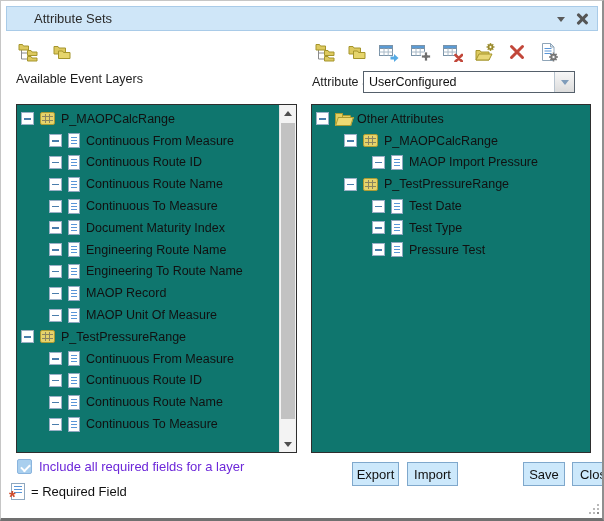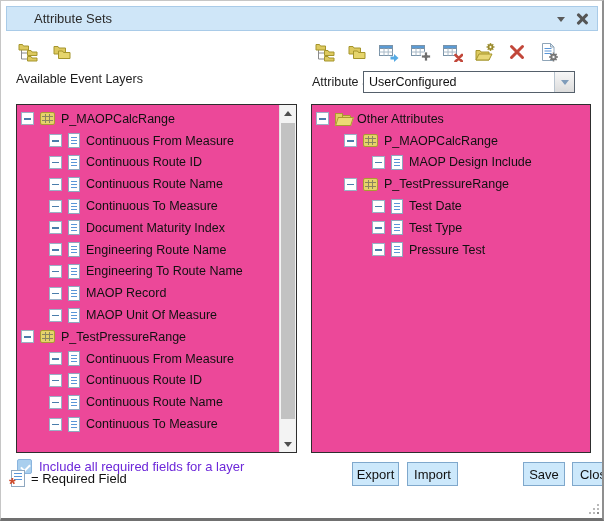--- a/index.html
+++ b/index.html
@@ -31,21 +31,21 @@
   .lbl { position:absolute; font-size:12.5px; color:#1c1c1c; }
   .lbl-left { left:15px; top:71px; }
   .lbl-attr { left:311px; top:74px; }
   
   .combo { position:absolute; left:362px; top:70px; width:212px; height:22px; box-sizing:border-box;
     border:1px solid #55606b; background:#fff; display:flex; align-items:stretch; }
   .combo-text { flex:1; font-size:12.5px; color:#111; padding:3px 0 0 5px; }
   .combo-btn { width:19px; background:linear-gradient(#f7f7f7,#dcdcdc); border-left:1px solid #b8c4cf; display:flex; align-items:center; justify-content:center; }
   .combo-arrow { width:0; height:0; border-left:4px solid transparent; border-right:4px solid transparent; border-top:5px solid #7f9cba; }
   
-  .panel { position:absolute; top:103px; height:349px; box-sizing:border-box; border:1px solid #2e2e2e; background:#ec4899; overflow:hidden; }
+  .panel { position:absolute; top:103px; height:349px; box-sizing:border-box; border:1px solid #2e2e2e; background:#0f766e; overflow:hidden; }
   .panel-left  { left:15px;  width:281px; }
   .panel-right { left:310px; width:280px; }
   .tree { position:absolute; left:0; top:0; right:0; bottom:0; padding-top:3px; overflow:hidden; }
   .panel-left .tree { right:17px; }
   .trow { display:flex; align-items:center; height:21.8px; gap:6px; }
   .lvl0 { padding-left:4px; } .lvl1 { padding-left:32px; } .lvl2 { padding-left:60px; }
   .tlabel { font-size:12.5px; color:#111; white-space:nowrap; }
   .minus { width:13px; height:13px; box-sizing:border-box; background:#fff; border:1px solid #9ab0c6; position:relative; flex:none; }
   .minus::before { content:""; position:absolute; left:2px; right:2px; top:5px; height:1.5px; background:#4a7dab; }
   
@@ -67,21 +67,21 @@
   .sbtn.up { top:0; } .sbtn.down { bottom:0; }
   .tri-up { width:0; height:0; border-left:4px solid transparent; border-right:4px solid transparent; border-bottom:5px solid #4f4f4f; }
   .tri-down { width:0; height:0; border-left:4px solid transparent; border-right:4px solid transparent; border-top:5px solid #4f4f4f; }
   .sthumb { position:absolute; left:1px; right:1px; top:18px; height:296px; background:#c2c2c2; }
   
   .chkrow { position:absolute; left:16px; top:458px; display:flex; align-items:center; gap:7px; }
   .checkbox { width:15px; height:15px; box-sizing:border-box; background:#a9cfee; border:1px solid #8ab4de; border-radius:2px; position:relative; }
   .checkbox::before { content:""; position:absolute; left:3px; top:3.5px; width:7px; height:4px;
     border-left:2px solid #fff; border-bottom:2px solid #fff; transform:rotate(-45deg); }
   .chklabel { font-size:13px; color:#6d28d9; }
-  .legend { position:absolute; left:10px; top:469px; display:flex; align-items:center; gap:6px; }
+  .legend { position:absolute; left:10px; top:482px; display:flex; align-items:center; gap:6px; }
   .req-icon { width:12px; height:15px; background:#fff; border:1px solid #8fa8c0; position:relative; box-sizing:content-box; }
   .req-icon::before { content:""; position:absolute; left:2px; right:2px; top:2px; height:7px;
     background:repeating-linear-gradient(to bottom, #5a96d8 0 1px, transparent 1px 3px); }
   .req-icon::after { content:"*"; position:absolute; left:-3px; bottom:-9px; font-size:17px; font-weight:bold; color:#cf4a2a; }
   .legendlabel { font-size:13px; color:#111; }
   .btn { position:absolute; top:461px; height:24px; box-sizing:border-box; background:#cce8fb; border:1px solid #7fa8cc;
     font-size:13px; color:#111; display:flex; align-items:center; justify-content:center;margin-left:40px; }
   .btn-export { left:311px; width:47px; }
   .btn-import { left:366px; width:51px; }
   .btn-save   { left:482px; width:42px; }
@@ -297,21 +297,21 @@
           <span class="tlabel">Other Attributes</span>
         </div>
         <div class="trow lvl1">
           <span class="minus"></span>
           <span class="ticon event-layer"></span>
           <span class="tlabel">P_MAOPCalcRange</span>
         </div>
         <div class="trow lvl2">
           <span class="minus"></span>
           <span class="ticon field"></span>
-          <span class="tlabel">MAOP Design Include</span>
+          <span class="tlabel">MAOP Import Pressure</span>
         </div>
         <div class="trow lvl1">
           <span class="minus"></span>
           <span class="ticon event-layer"></span>
           <span class="tlabel">P_TestPressureRange</span>
         </div>
         <div class="trow lvl2">
           <span class="minus"></span>
           <span class="ticon field"></span>
           <span class="tlabel">Test Date</span>

